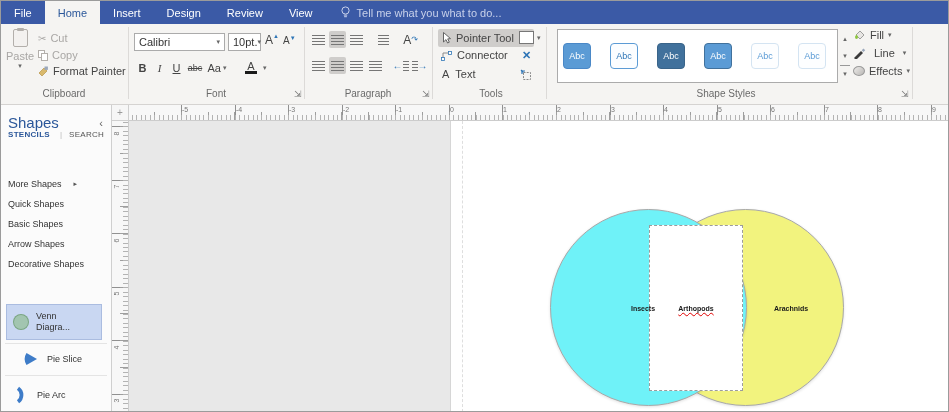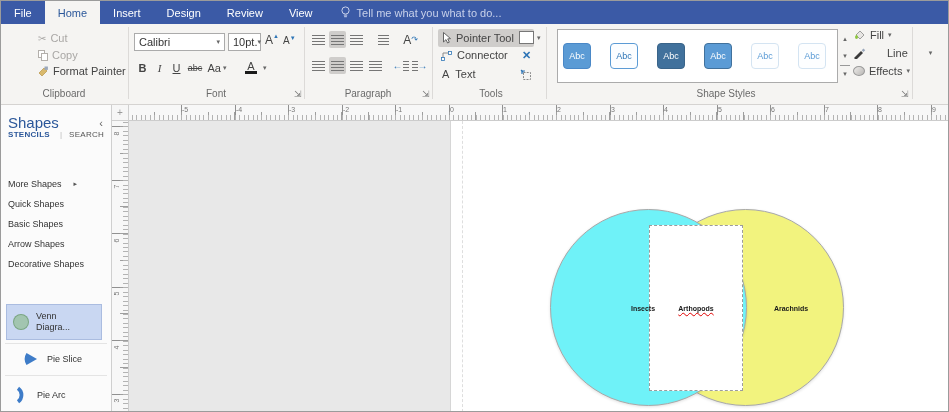--- a/index.html
+++ b/index.html
@@ -96,20 +96,27 @@
             <rect x="3.8" y="8.6" width="3.4" height="1" fill="#C8D1EA"></rect>
             <rect x="4.1" y="10.2" width="2.8" height="1" fill="#C8D1EA"></rect>
           </svg>
       </span>
       <span>Tell me what you what to do...</span>
     </div>
   </div>
 
   <div class="ribbon">
 
+    <div style="position:absolute;left:4px;top:3px;width:30px;height:56px;text-align:center;">
+      <span class="icon" style="display:block;margin:2px auto 0;width:15px;height:18px;border:1px solid #B3AFAB;background:#F3F1EF;border-radius:2px;position:relative;">
+        <i style="position:absolute;left:3px;top:-2px;width:7px;height:3px;background:#B3AFAB;border-radius:1px;"></i>
+      </span>
+      <div class="rbtn-label disabled" style="margin-top:3px;">Paste</div>
+      <div class="dd">▾</div>
+    </div>
     <div style="position:absolute;left:37px;top:8px;display:flex;align-items:center;gap:4px;">
       <span class="icon disabled" style="font-size:10px;">✂</span>
       <span class="rbtn-label disabled">Cut</span>
     </div>
     <div style="position:absolute;left:37px;top:25px;display:flex;align-items:center;gap:4px;">
       <span class="icon" style="position:relative;width:10px;height:11px;">
         <i style="position:absolute;left:0;top:0;width:7px;height:8px;border:1px solid #B3AFAB;background:#fff;"></i>
         <i style="position:absolute;left:3px;top:3px;width:7px;height:8px;border:1px solid #B3AFAB;background:#fff;"></i>
       </span>
       <span class="rbtn-label disabled">Copy</span>
@@ -269,21 +276,21 @@
     <div style="position:absolute;left:852px;top:5px;display:flex;align-items:center;gap:4px;">
       <span class="icon">
         <svg width="13" height="12" viewBox="0 0 13 12">
             <path d="M3 6 L7 2 L11 6 L7 10 Z" fill="#E8E6E4" stroke="#8a8a8a" stroke-width="0.8"></path>
             <path d="M2 8 Q2 10 3.5 10 Q5 10 5 8 Q5 7 3.5 5.5 Q2 7 2 8 Z" fill="#8EC641"></path>
           </svg>
       </span>
       <span class="rbtn-label">Fill</span>
       <span class="dd">▾</span>
     </div>
-    <div style="position:absolute;left:852px;top:23px;display:flex;align-items:center;gap:21px;">
+    <div style="position:absolute;left:852px;top:23px;display:flex;align-items:center;gap:8px;">
       <span class="icon">
         <svg width="13" height="12" viewBox="0 0 13 12">
             <path d="M1 11 L8 4 L10 6 L3 13 Z" fill="#3b3b3b"></path>
             <path d="M8.7 3.3 L10.5 1.5 L12.2 3.2 L10.4 5 Z" fill="#9aa7bb"></path>
           </svg>
       </span>
       <span class="rbtn-label">Line</span>
       <span class="dd">▾</span>
     </div>
     <div style="position:absolute;left:852px;top:41px;display:flex;align-items:center;gap:4px;">

